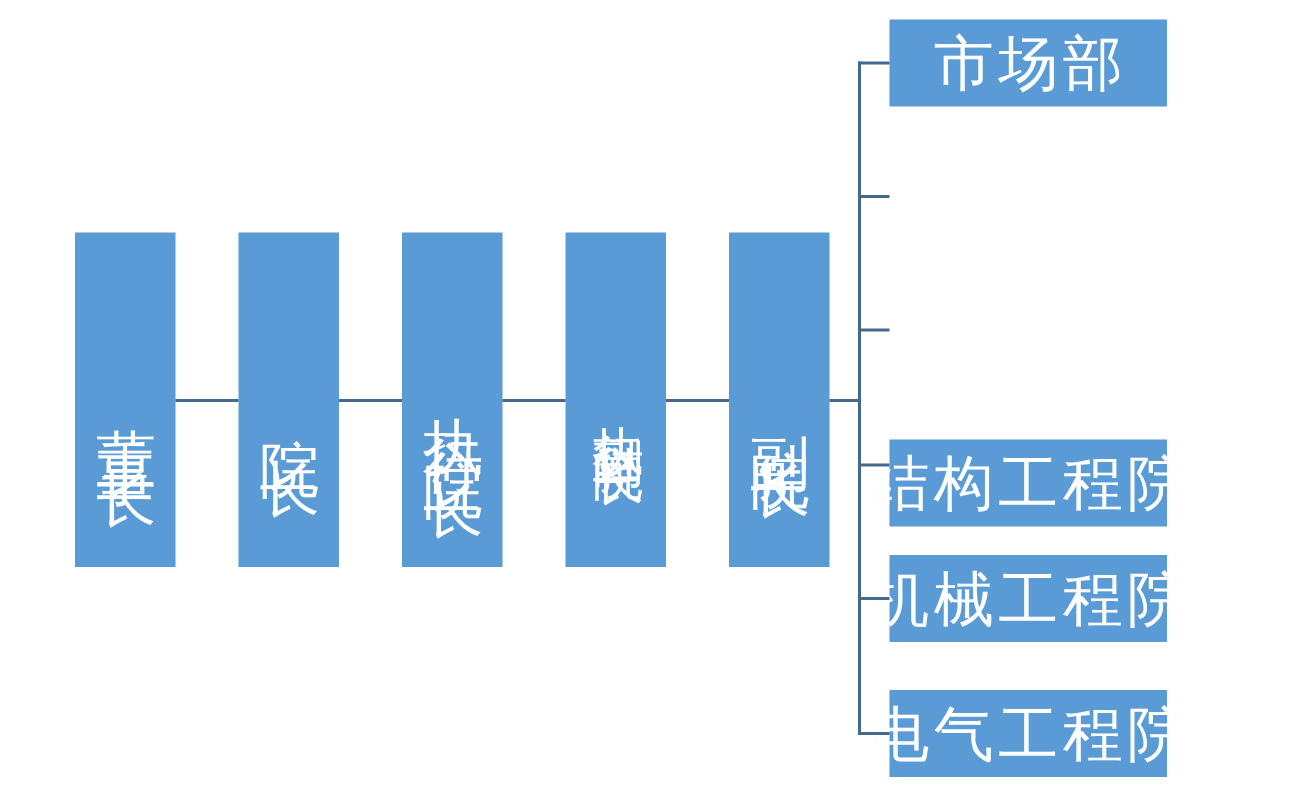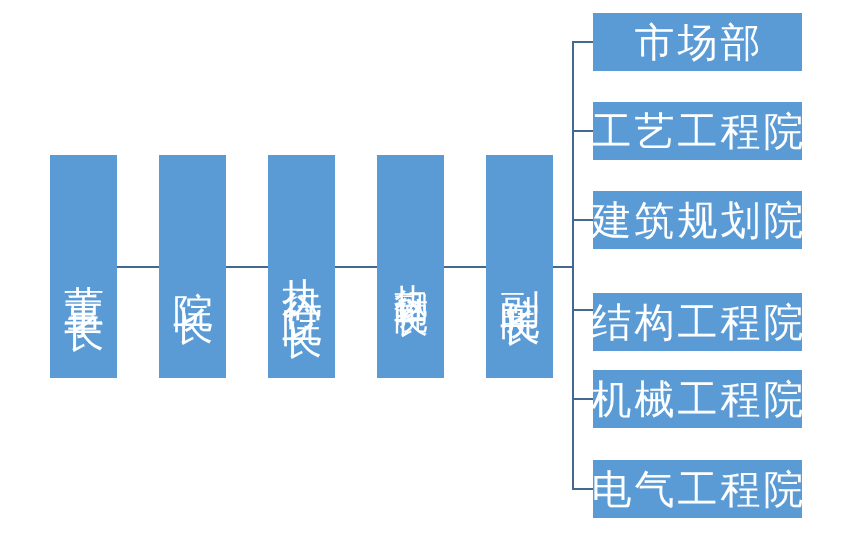--- a/index.html
+++ b/index.html
@@ -39,21 +39,21 @@
   .vbox.pos1 { left: 50px; }
   .vbox.pos2 { left: 159px; }
   .vbox.pos3 { left: 268px; }
   .vbox.pos4 { left: 377px; }
   .vbox.pos5 { left: 486px; }
 
   
   .hbox {
     position: absolute;
     left: 593px;
-    width: 209px;
+    width: 185px;
     height: 58px;
     background: var(--box-fill, #5B9BD5);
     color: var(--text-color, #ffffff);
     display: flex;
     align-items: center;
     justify-content: center;
     font-size: 40px;
     letter-spacing: 3px;
     text-indent: 3px;
     white-space: nowrap;
@@ -102,26 +102,20 @@
   <div class="vbox pos4">
     <span class="vlabel small">执行副院长</span>
   </div>
   <div class="vbox pos5">
     <span class="vlabel tight">副院长</span>
   </div>
 
   <div class="hbox row1">
     <span>市场部</span>
   </div>
-  <div class="hbox row2">
-    <span>工艺工程院</span>
-  </div>
-  <div class="hbox row3">
-    <span>建筑规划院</span>
-  </div>
   <div class="hbox row4">
     <span>结构工程院</span>
   </div>
   <div class="hbox row6">
     <span>电气工程院</span>
   </div>
   <div class="hbox row5">
     <span>机械工程院</span>
   </div>
 

